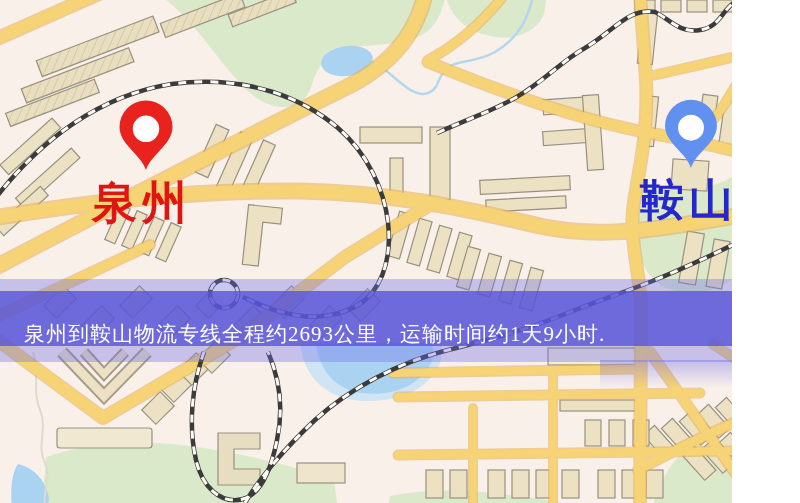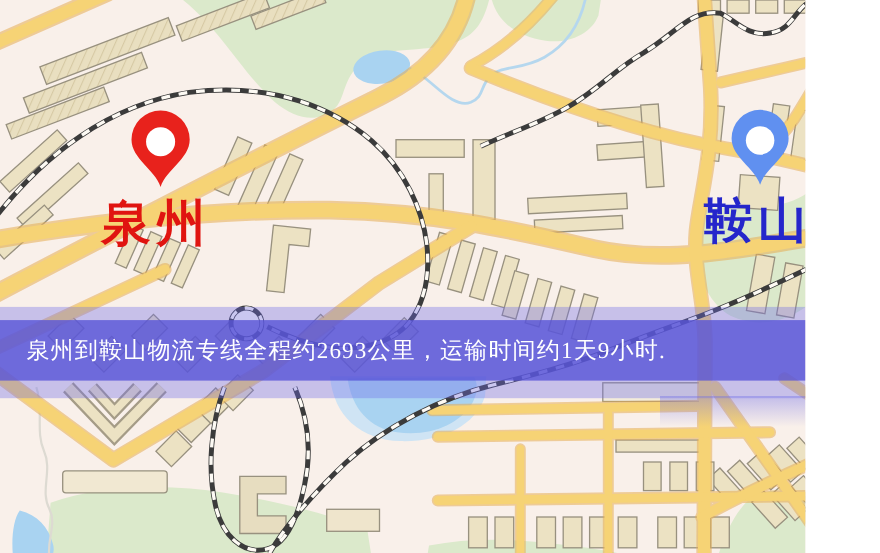--- a/index.html
+++ b/index.html
@@ -25,21 +25,21 @@
     position:absolute;left:600px;top:360px;width:200px;height:28px;
     background:linear-gradient(to bottom,rgba(110,108,232,0.40),rgba(110,108,232,0));
   }
   .banner-core{
     position:absolute;left:0;top:291px;width:800px;height:55px;
     background:rgba(88,84,215,0.80);
   }
   .banner-text{
     display:block;padding-left:24px;line-height:55px;
     font-family:"Liberation Serif","DejaVu Serif",serif;
-    font-size:21px;letter-spacing:1px;color:#ffffff;white-space:nowrap;
+    font-size:21px;letter-spacing:1px;color:#ffffff;white-space:nowrap;margin-top:16px;
   }
 </style>
 </head>
 <body>
 
 <div class="stage">
 
   <svg width="800" height="503" viewBox="0 0 800 503">
     <defs>
       <pattern id="hatch" width="7" height="7" patternUnits="userSpaceOnUse" patternTransform="rotate(45)">

